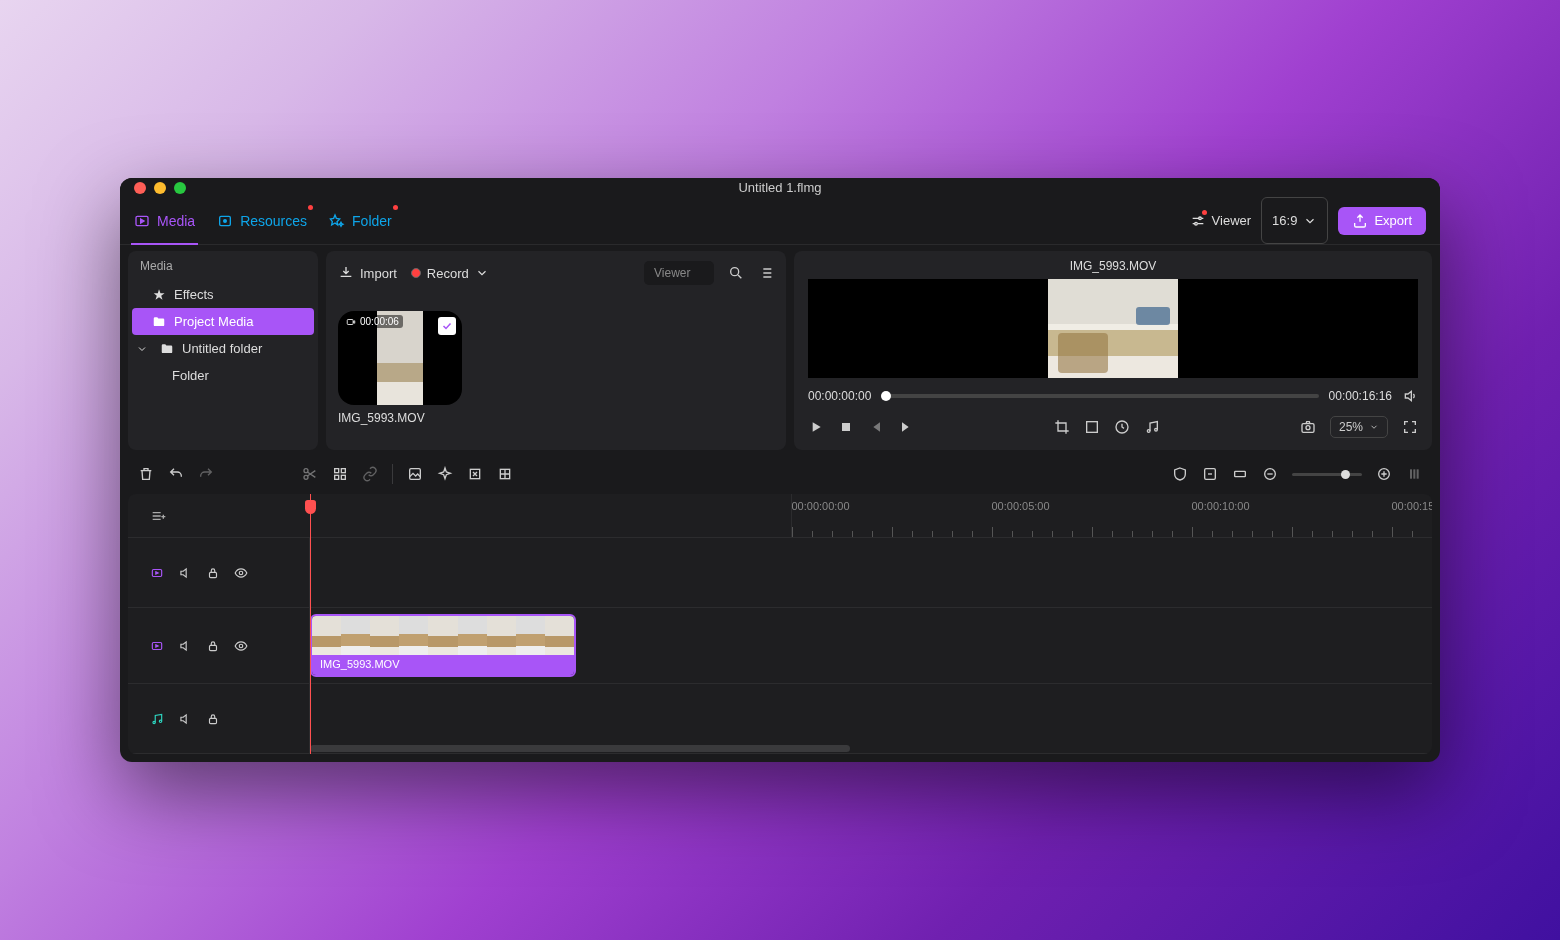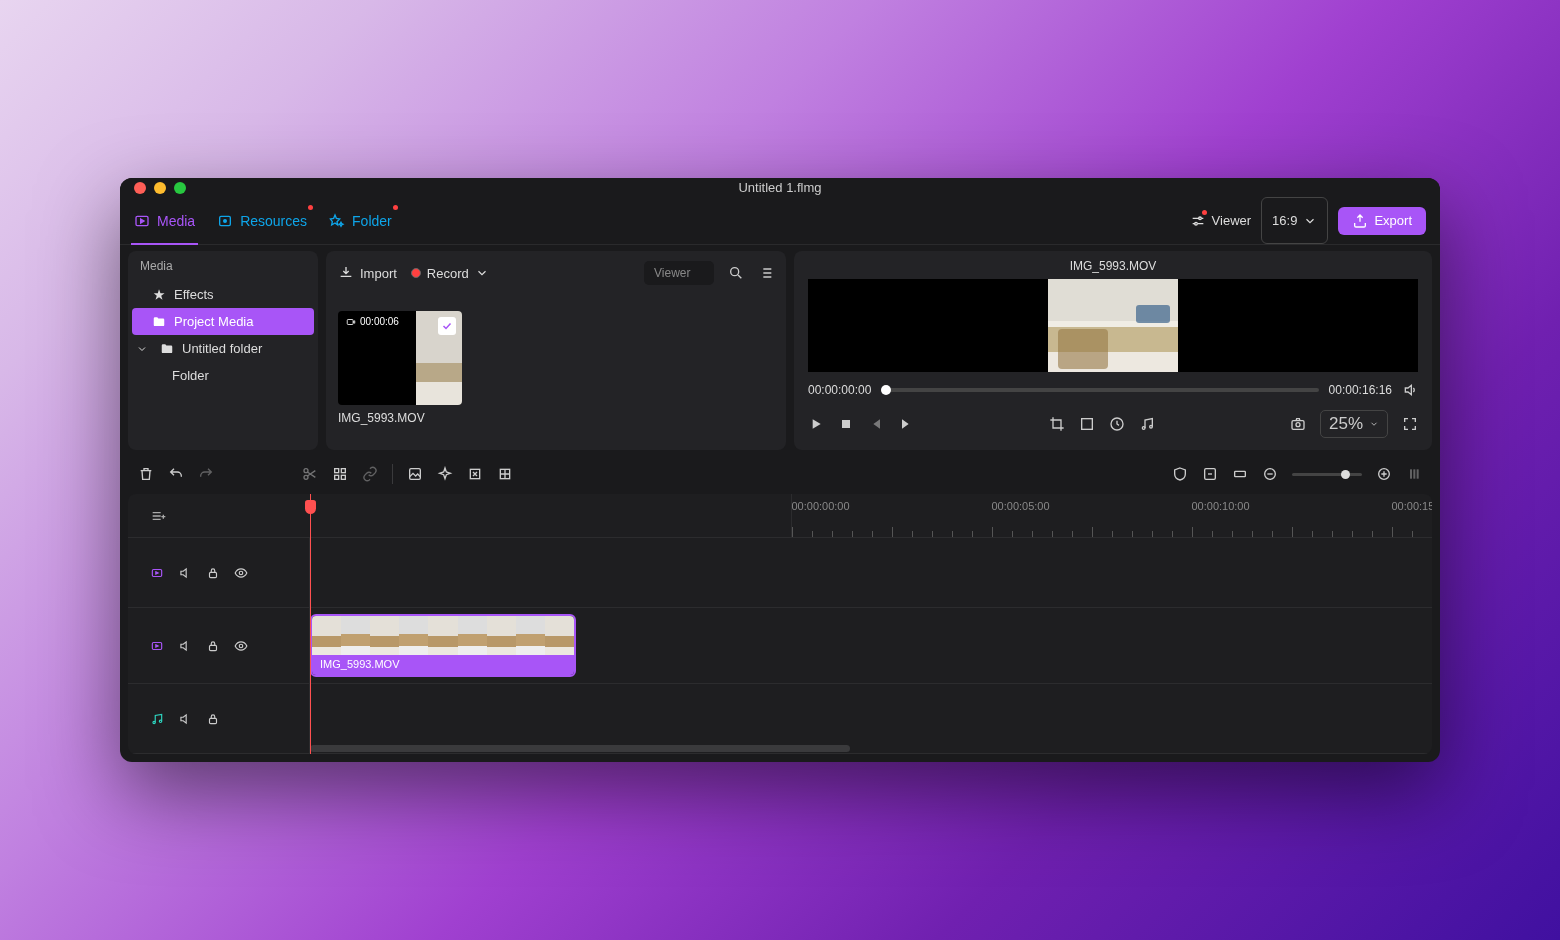--- a/index.html
+++ b/index.html
@@ -185,24 +185,24 @@
   font-size: 12px;
   width: 70px;
 }
 .icon-btn { color: #ccc; cursor: pointer; display:flex; }
 .media-content { flex: 1; padding: 10px 12px; display: flex; gap: 12px; align-content:flex-start; flex-wrap:wrap;}
 .media-item { width: 124px; }
 .media-thumb {
   width: 124px;
   height: 94px;
   background: #000;
-  border-radius: 4px;
+  border-radius: 16px;
   position: relative;
   display: flex;
-  justify-content: flex-end;
+  justify-content: center;
   overflow: hidden;
 }
 .media-thumb-inner {
   width: 46px;
   height: 94px;
   background: linear-gradient(#d8d4cc 0%, #d8d4cc 55%, #b8a888 55%, #b8a888 75%, #e8e4dc 75%);
 }
 .media-thumb-badge {
   position: absolute;
   top: 4px;
@@ -281,21 +281,21 @@
   align-items: center;
   padding: 6px 14px 12px;
   gap: 12px;
   color: #ccc;
 }
 .viewer-controls .group { display: flex; align-items: center; gap: 14px; }
 .zoom-pct {
   border: 1px solid #444;
   border-radius: 5px;
   padding: 3px 8px;
-  font-size: 17px;
+  font-size: 12px;
   display: flex;
   align-items: center;
   gap: 6px;
 }
 .timeline-area {
   flex: 1;
   display: flex;
   flex-direction: column;
   padding: 0 8px 8px;
 }

